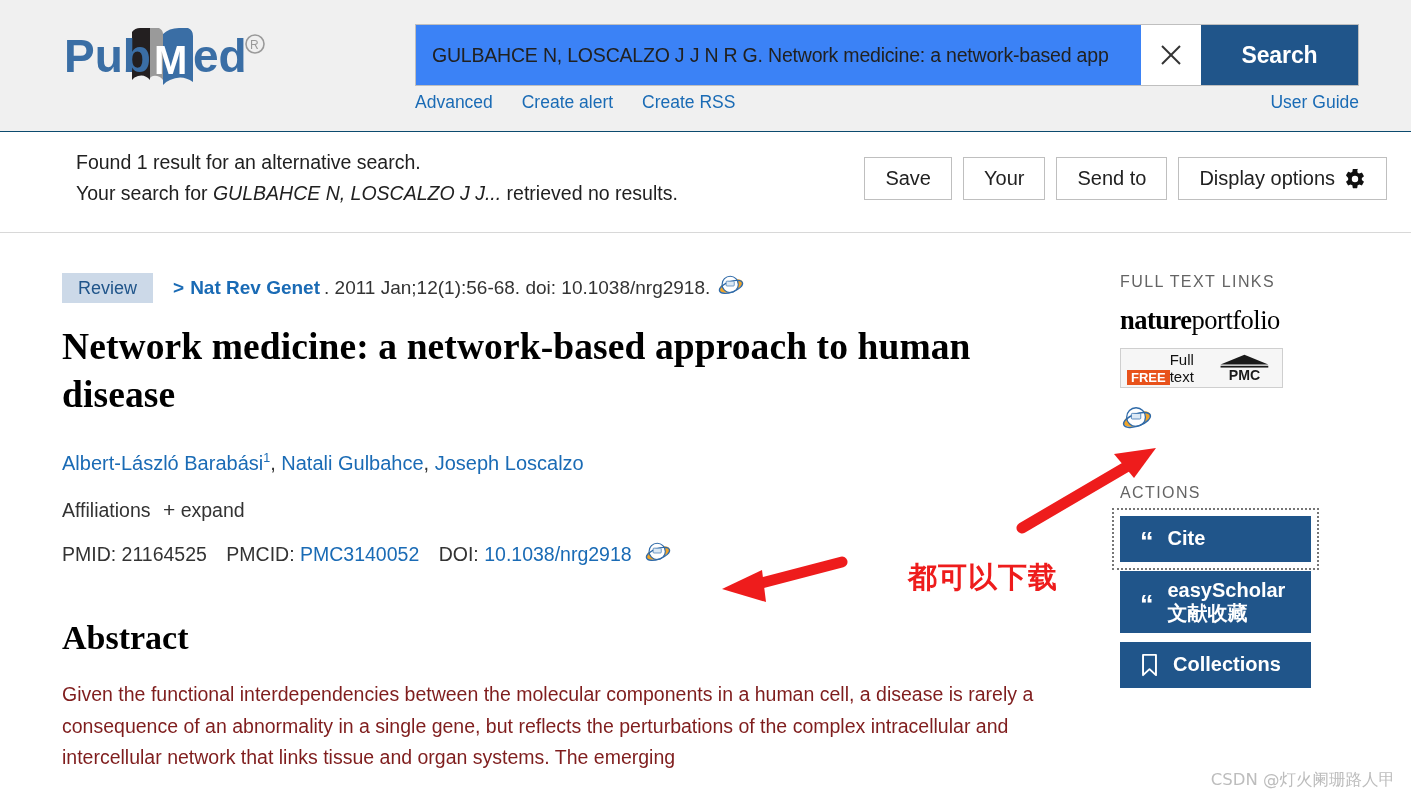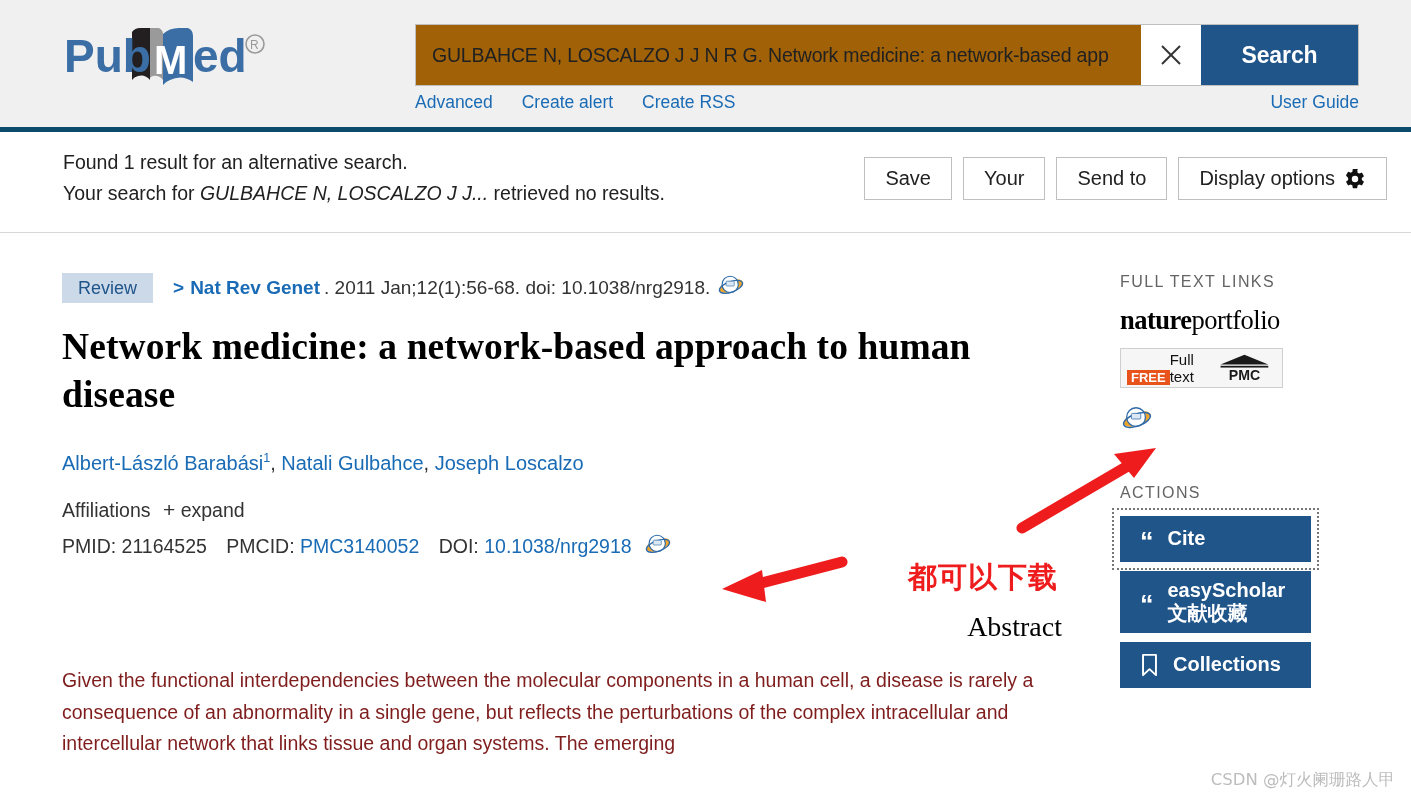--- a/index.html
+++ b/index.html
@@ -7,33 +7,33 @@
   body {
     width:1411px; height:797px;
     font-family:"Liberation Sans", sans-serif;
     background:#fff; color:#212121;
     overflow:hidden; position:relative;
   }
 
   
   .header {
     height:132px; background:#f0f0f0;
-    border-bottom:5px solid #0c4a6e;
+    border-bottom:1px solid #0c4a6e;
     position:relative;
   }
   .logo-wrap {
     position:absolute; left:62px; top:24px;
     width:240px; height:66px;
   }
   .logo-svg { display:block; }
 
   .searchbar {
     position:absolute; left:415px; top:24px;
     width:944px; height:62px; display:flex;
-    background:#a16207; border:1px solid #bfbfbf;
+    background:#3b82f6; border:1px solid #bfbfbf;
   }
   .search-input {
     flex:1; border:none; outline:none;
     font-family:"Liberation Sans", sans-serif;
     font-size:19.5px; color:#212121;
     padding:0 14px 0 16px; background:transparent;
     letter-spacing:-0.2px;
   }
   .clear-btn {
     width:60px; background:#fff; border:none; cursor:pointer;
@@ -58,21 +58,21 @@
     position:absolute; right:0; top:0;
     color:#1a6bb5; text-decoration:none; margin:0 !important;
   }
 
   
   .results-bar {
     position:relative; height:101px;
     border-bottom:1px solid #d8d8d8; background:#fff;
   }
   .results-msg {
-    position:absolute; left:63px; top:15px;
+    position:absolute; left:76px; top:15px;
     font-size:19.5px; color:#212121; line-height:31px;
   }
   .results-msg .it { font-style:italic; }
 
   .action-btns {
     position:absolute; right:24px; top:25px;
     display:flex; gap:11px;
   }
   .abtn {
     height:43px; background:#fff;
@@ -120,29 +120,28 @@
   .authors a { color:#1a6bb5; text-decoration:none; }
   .sup { font-size:12.5px; vertical-align:super; color:#1a6bb5; }
   .comma { color:#333; }
 
   .affil {
     margin-top:21px; font-size:19.5px; color:#333;
   }
   .affil .exp { color:#333; cursor:pointer; margin-left:7px; }
   .plus { font-size:21px; }
 
-  .ids { margin-top:10px; font-size:19.5px; color:#333; }
+  .ids { margin-top:18px; font-size:19.5px; color:#333; }
   .ids a { color:#1a6bb5; text-decoration:none; }
   .idsep { display:inline-block; width:14px; }
 
   .abstract-h {
     font-family:"Liberation Serif", serif;
-    font-size:28px; font-weight:normal; color:#000;
+    font-size:34px; font-weight:bold; color:#000;
     margin-top:48px;
-    text-align:right;
   }
   .abstract-p {
     margin-top:22px; font-size:19.5px; line-height:31.5px;
     color:#7f1d1d; max-width:980px;
   }
 
   
   .sidebar {
     position:absolute; right:24px; top:40px; width:267px;
   }

